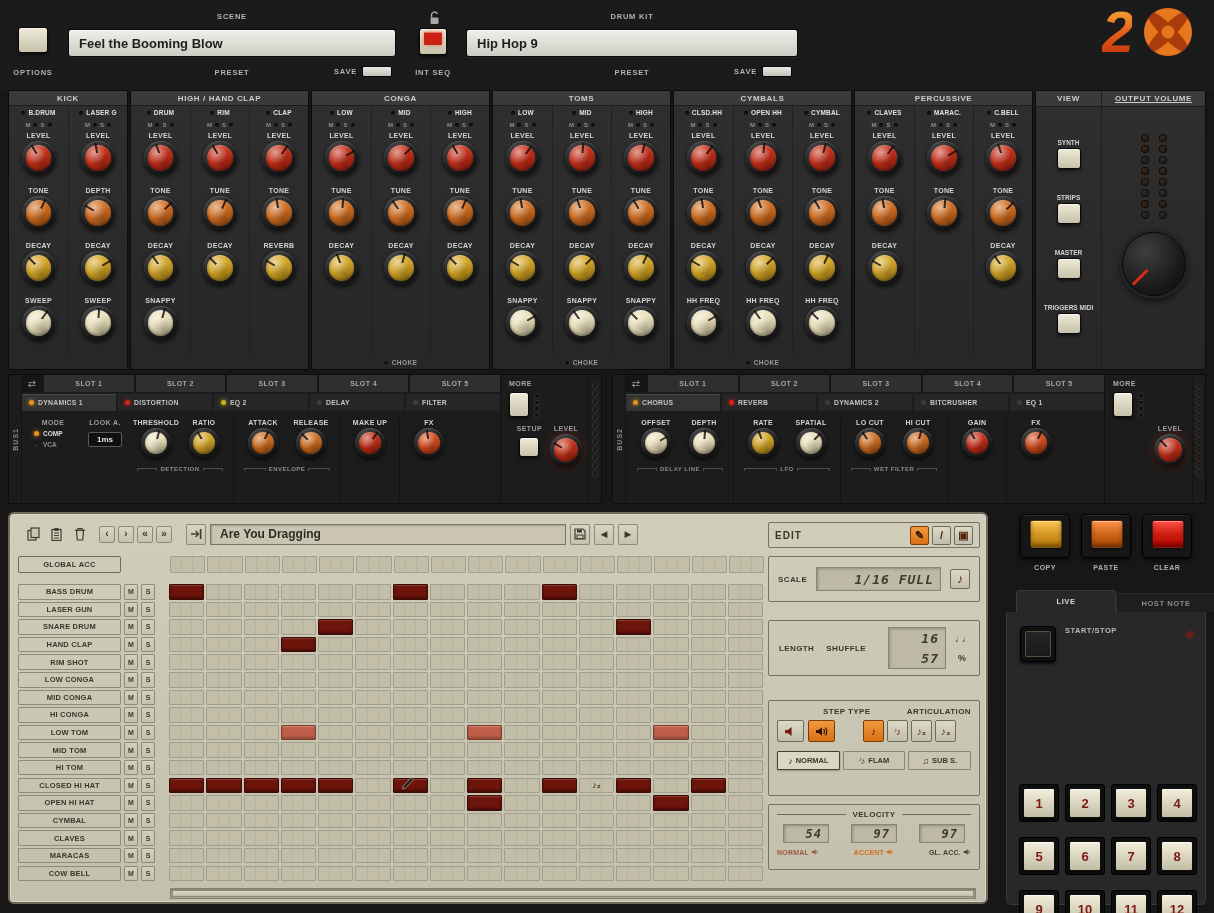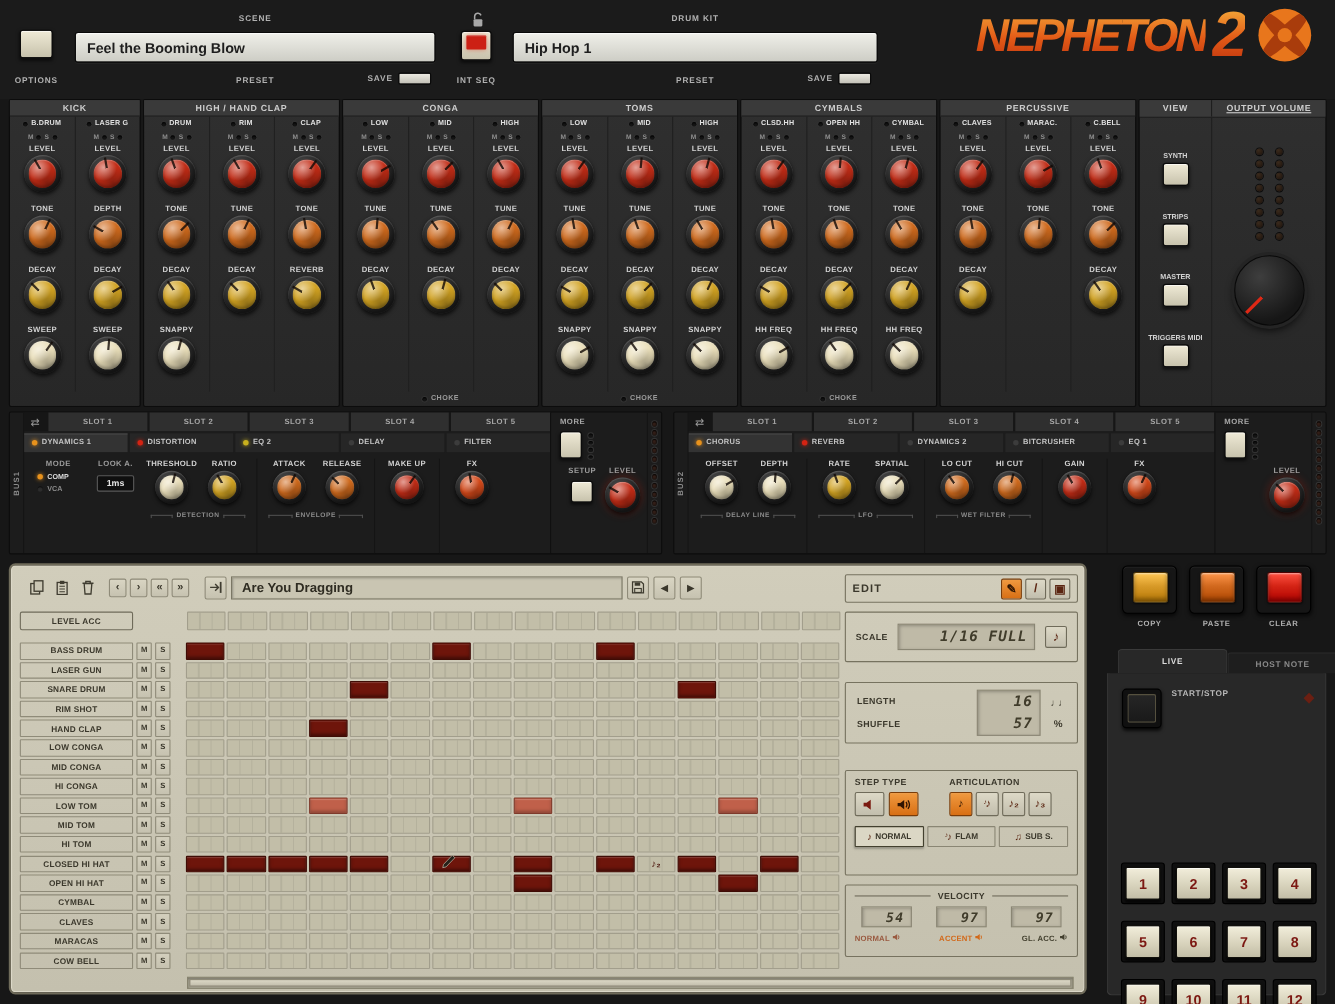--- a/index.html
+++ b/index.html
@@ -164,26 +164,26 @@
   .tl{width:19px;height:19px;background:linear-gradient(#ddd9c7,#c2bead);border:1px solid #6f6b5a;border-radius:2px;
     color:#5a2410;font-size:11px;font-weight:bold;display:flex;align-items:center;justify-content:center;padding:0;}
   .tl.sel{background:linear-gradient(#f09a40,#d86f14);border-color:#7a3c08;color:#2e1402;}
   .scale-box{top:42px;height:46px;display:flex;align-items:center;gap:9px;padding:0 9px;}
   .disp{background:#bfbaa7;border:1px solid #8a8674;box-shadow:inset 1px 1px 3px rgba(0,0,0,.25);color:#403c2b;
     font-family:"DejaVu Sans Mono",monospace;font-style:italic;font-weight:bold;display:flex;align-items:center;
     justify-content:flex-end;padding:0 6px;letter-spacing:1px;}
   .scale-disp{flex:1;height:24px;font-size:13px;}
   .note-btn{width:20px;height:20px;font-size:12px;}
   .len-box{top:106px;height:56px;display:flex;align-items:center;padding:0 10px;gap:9px;}
-  .len-labels{flex:1;display:flex;flex-direction:column;gap:12px;}
+  .len-labels{flex:1;display:flex;gap:12px;}
   .len-disp{width:58px;height:42px;flex-direction:column;align-items:flex-end;justify-content:space-around;font-size:13px;}
   .len-disp span{line-height:1;}
   .len-icons{display:flex;flex-direction:column;gap:9px;font-size:9px;font-weight:bold;color:#3a372b;align-items:center;}
   .step-box{top:186px;height:96px;padding:6px 8px;}
-  .st-labels{display:flex;}
+  .st-labels{display:flex;margin-left:46px;}
   .st-labels .lbl:first-child{width:86px;}
   .st-btns{display:flex;margin-top:4px;}
   .st-left{display:flex;gap:4px;width:86px;}
   .st-big{width:27px;height:22px;}
   .st-right{display:flex;gap:3px;}
   .st-right .tl{width:21px;height:22px;font-size:10px;}
   .art-tabs{margin-top:9px;display:flex;gap:3px;}
   .art-tab{flex:1;height:19px;display:flex;align-items:center;justify-content:center;gap:3px;font-size:7.5px;font-weight:bold;
     color:#3a372b;border:1px solid #8a8674;background:transparent;border-radius:1px;padding:0;}
   .art-tab .ic{color:#5a2410;font-size:9px;}
@@ -249,30 +249,29 @@
     <svg width="13" height="14" viewBox="0 0 13 14">
         <path d="M3.5 6.5V4a3 3 0 0 1 5.8-1" fill="none" stroke="#a8a8a8" stroke-width="1.4"></path>
         <rect x="2.5" y="6.5" width="8" height="6.5" rx="1" fill="#a8a8a8"></rect>
       </svg>
   </span>
   <button class="sq-btn int-btn"></button>
   <div class="tb-label center intseq-lab">INT SEQ</div>
 
   <div class="tb-label center kit-lab">DRUM KIT</div>
   <div class="field kit-field">
-    <span>Hip Hop 1</span>
+    <span>Hip Hop 9</span>
   </div>
   <div class="tb-label center kit-preset">PRESET</div>
   <div class="save-grp kit-save">
     <span class="tb-label">SAVE</span>
     <button class="pill"></button>
   </div>
 
   <div class="logo">
-    <span class="logo-text">NEPHETON</span>
     <span class="logo-2">2</span>
     <svg class="d16" width="52" height="52" viewBox="0 0 52 52">
       <defs>
           <clipPath id="lc">
             <circle cx="26" cy="26" r="24"></circle>
           </clipPath>
         </defs>
       <circle cx="26" cy="26" r="24" fill="#e8761c"></circle>
       <g clip-path="url(#lc)" fill="#a93c0c">
         <ellipse cx="26" cy="26" rx="30" ry="7" transform="rotate(45 26 26)"></ellipse>
@@ -1366,21 +1365,21 @@
       <svg width="12" height="12" viewBox="0 0 12 12">
           <path d="M1 1h8l2 2v8H1z" fill="none" stroke="#3f3c30" stroke-width="1.2"></path>
           <rect x="3" y="1.5" width="5" height="3" fill="#3f3c30"></rect>
           <rect x="3" y="7" width="6" height="3.6" fill="none" stroke="#3f3c30" stroke-width="1"></rect>
         </svg>
     </button>
     <button class="tool-box">◀</button>
     <button class="tool-box">▶</button>
   </div>
 
-  <button class="ga-btn">LEVEL ACC</button>
+  <button class="ga-btn">GLOBAL ACC</button>
   <div class="ga-cells" id="ga-cells">
       <div class="cell"></div>
       <div class="cell"></div>
       <div class="cell"></div>
       <div class="cell"></div>
       <div class="cell"></div>
       <div class="cell"></div>
       <div class="cell"></div>
       <div class="cell"></div>
       <div class="cell"></div>
@@ -1456,51 +1455,51 @@
           <div class="cell"></div>
           <div class="cell"></div>
           <div class="cell"></div>
           <div class="cell acc"></div>
           <div class="cell"></div>
           <div class="cell"></div>
           <div class="cell"></div>
         </div>
       </div>
       <div class="trk-row">
+        <div class="trk-label">HAND CLAP</div>
+        <div class="ms-btn">M</div>
+        <div class="ms-btn">S</div>
+        <div class="cells">
+          <div class="cell"></div>
+          <div class="cell"></div>
+          <div class="cell"></div>
+          <div class="cell acc"></div>
+          <div class="cell"></div>
+          <div class="cell"></div>
+          <div class="cell"></div>
+          <div class="cell"></div>
+          <div class="cell"></div>
+          <div class="cell"></div>
+          <div class="cell"></div>
+          <div class="cell"></div>
+          <div class="cell"></div>
+          <div class="cell"></div>
+          <div class="cell"></div>
+          <div class="cell"></div>
+        </div>
+      </div>
+      <div class="trk-row">
         <div class="trk-label">RIM SHOT</div>
         <div class="ms-btn">M</div>
         <div class="ms-btn">S</div>
         <div class="cells">
           <div class="cell"></div>
           <div class="cell"></div>
           <div class="cell"></div>
           <div class="cell"></div>
-          <div class="cell"></div>
-          <div class="cell"></div>
-          <div class="cell"></div>
-          <div class="cell"></div>
-          <div class="cell"></div>
-          <div class="cell"></div>
-          <div class="cell"></div>
-          <div class="cell"></div>
-          <div class="cell"></div>
-          <div class="cell"></div>
-          <div class="cell"></div>
-          <div class="cell"></div>
-        </div>
-      </div>
-      <div class="trk-row">
-        <div class="trk-label">HAND CLAP</div>
-        <div class="ms-btn">M</div>
-        <div class="ms-btn">S</div>
-        <div class="cells">
-          <div class="cell"></div>
-          <div class="cell"></div>
-          <div class="cell"></div>
-          <div class="cell acc"></div>
           <div class="cell"></div>
           <div class="cell"></div>
           <div class="cell"></div>
           <div class="cell"></div>
           <div class="cell"></div>
           <div class="cell"></div>
           <div class="cell"></div>
           <div class="cell"></div>
           <div class="cell"></div>
           <div class="cell"></div>

